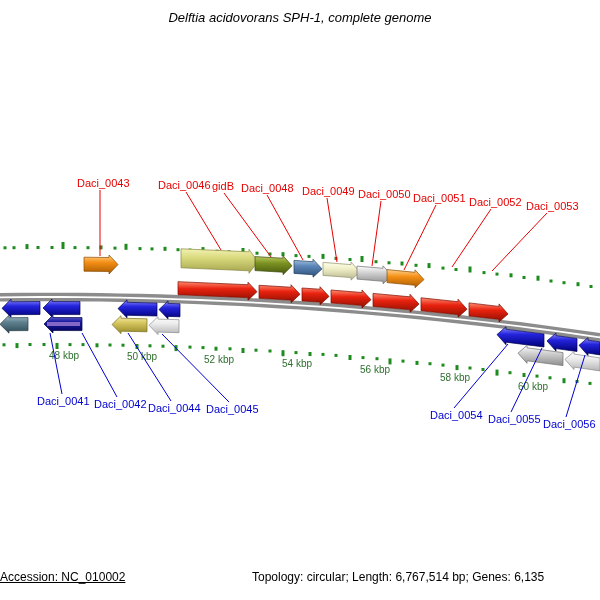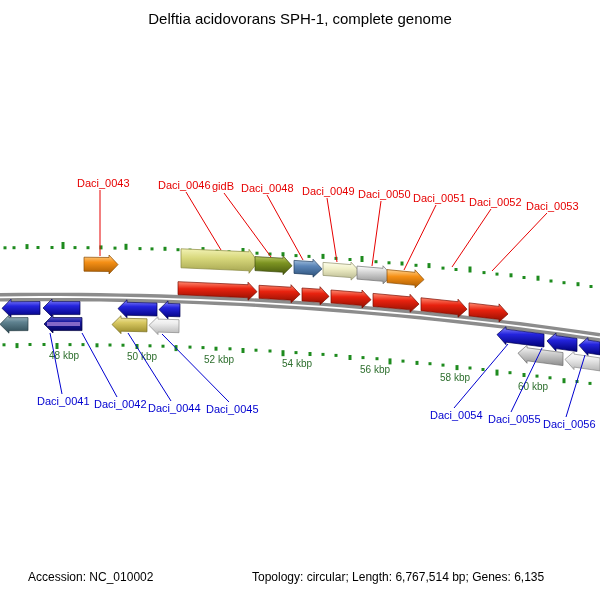--- a/index.html
+++ b/index.html
@@ -2,26 +2,26 @@
 <html><head>
 <meta charset="utf-8">
 <style>
   html,body{margin:0;padding:0;}
   body{
     width:600px;height:600px;background:#ffffff;position:relative;overflow:hidden;
     font-family:"Liberation Sans",sans-serif;
   }
   .title{
     position:absolute;top:10px;left:0;width:600px;text-align:center;
-    font-size:15px;color:#000;
+    font-style:italic;font-size:13px;color:#000;
   }
   #genome-svg{position:absolute;top:0;left:0;}
   #genome-svg text{font-family:"Liberation Sans",sans-serif;}
   .footer span{position:absolute;font-size:12px;color:#000;white-space:pre;}
-  #acc{left:28px;top:570px;}
+  #acc{left:0;top:570px;text-decoration:underline;}
   #topo{left:252px;top:570px;}
 </style>
 </head>
 <body>
 
 <div class="title">Delftia acidovorans SPH-1, complete genome</div>
 
 <svg id="genome-svg" width="600" height="600" viewBox="0 0 600 600">
     <defs>
       <linearGradient id="g-red" x1="0" y1="0" x2="0" y2="1">

